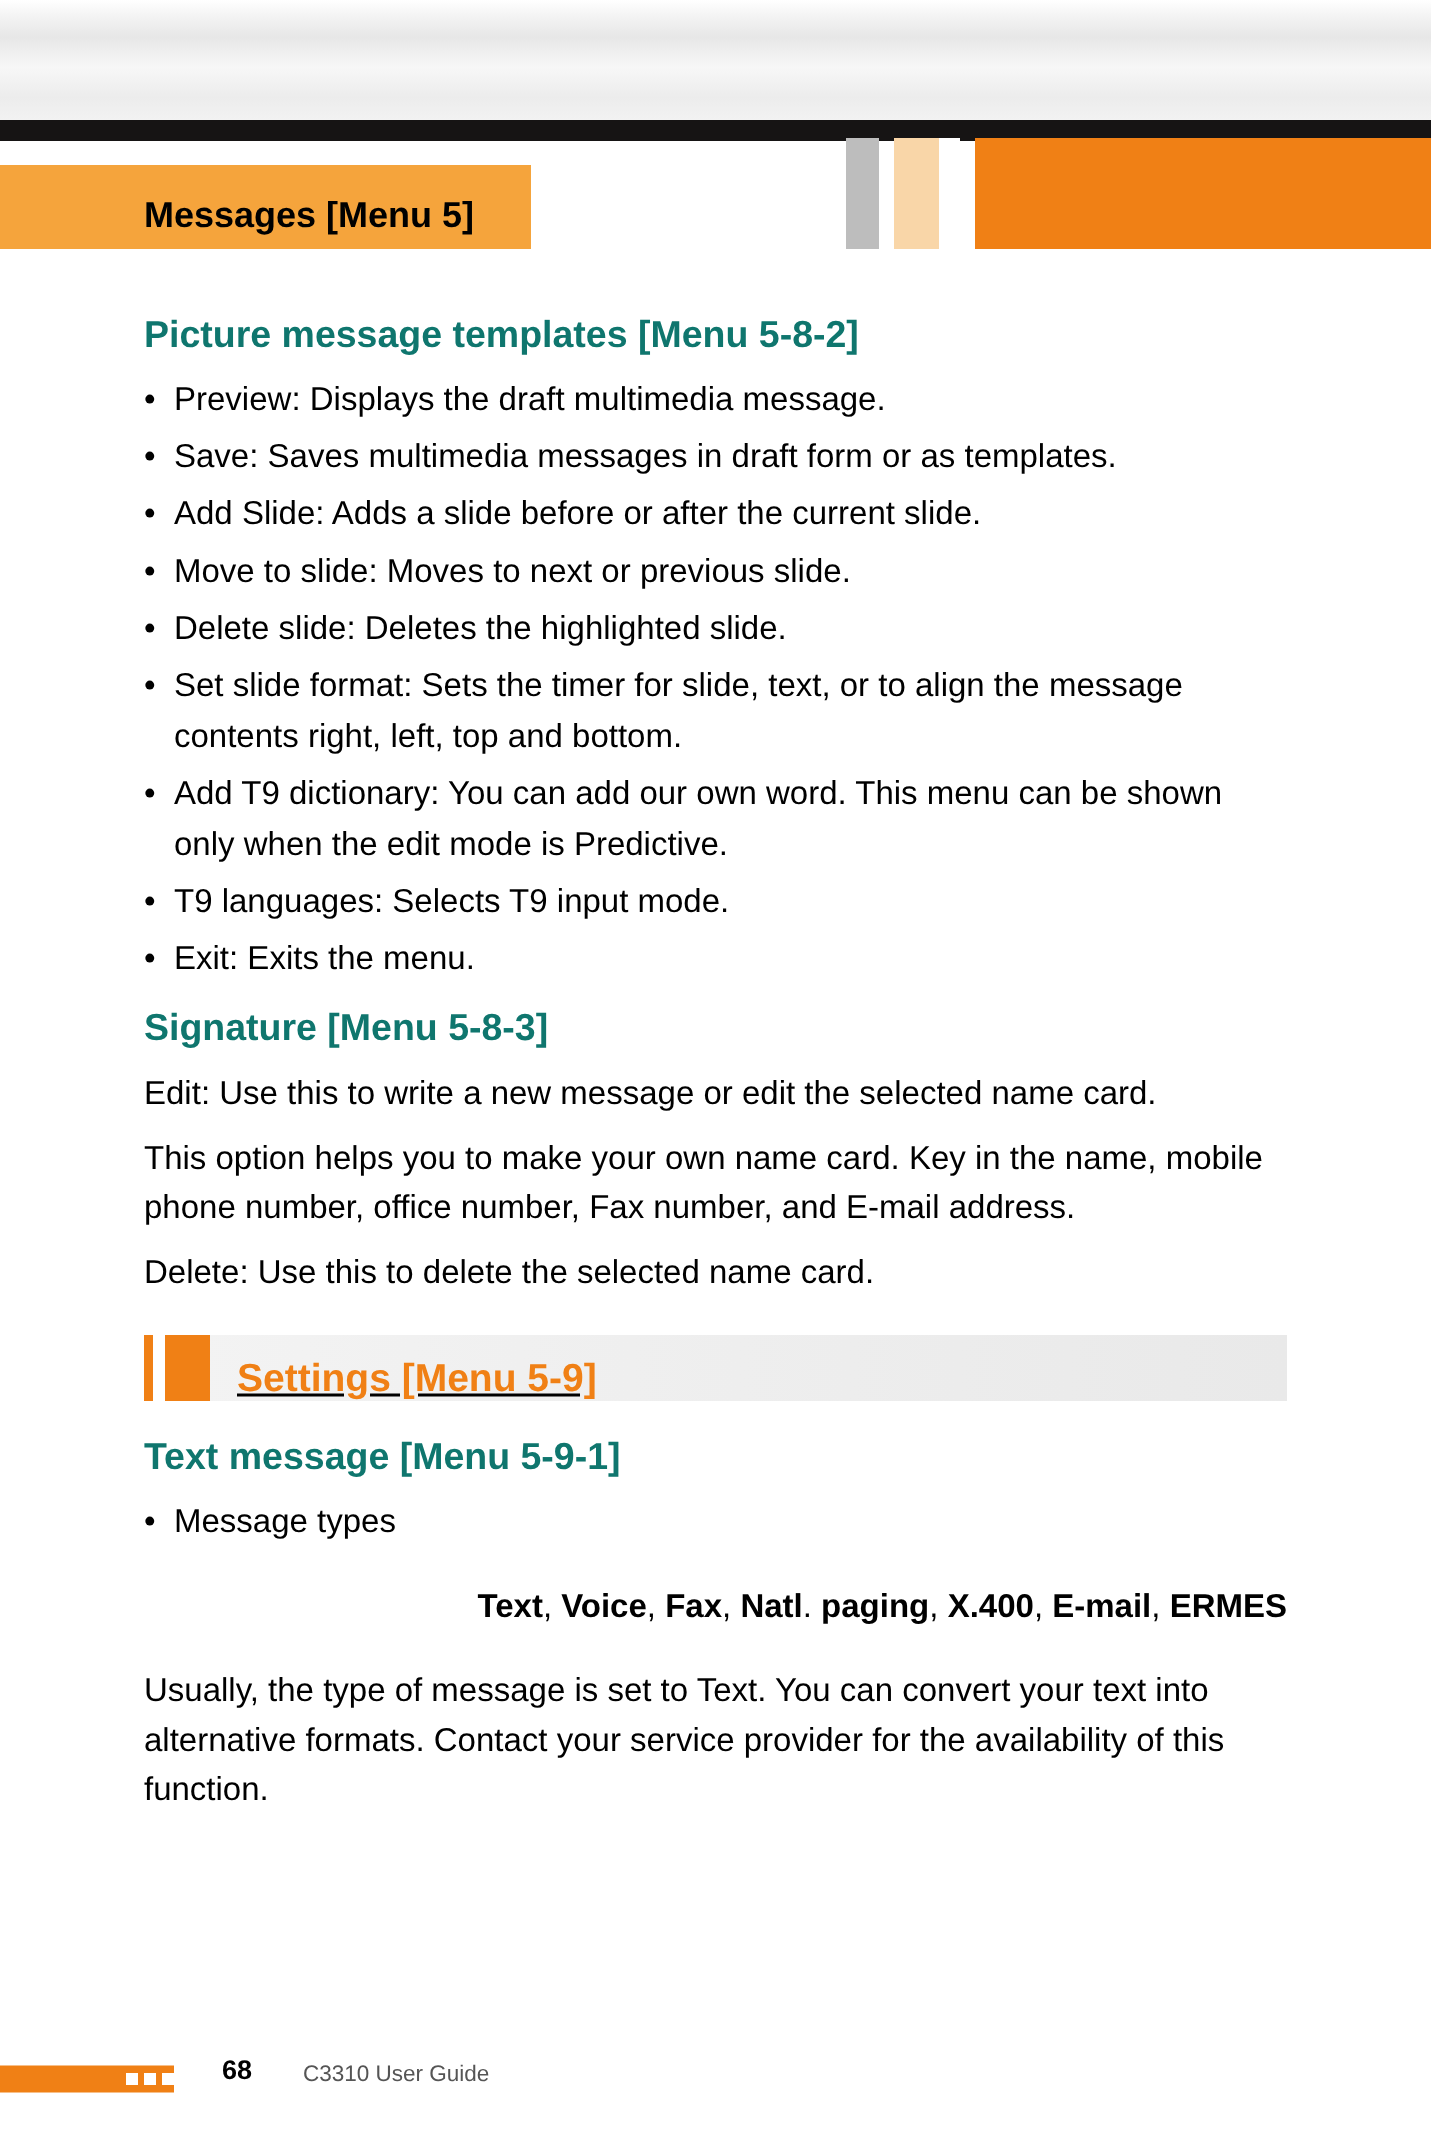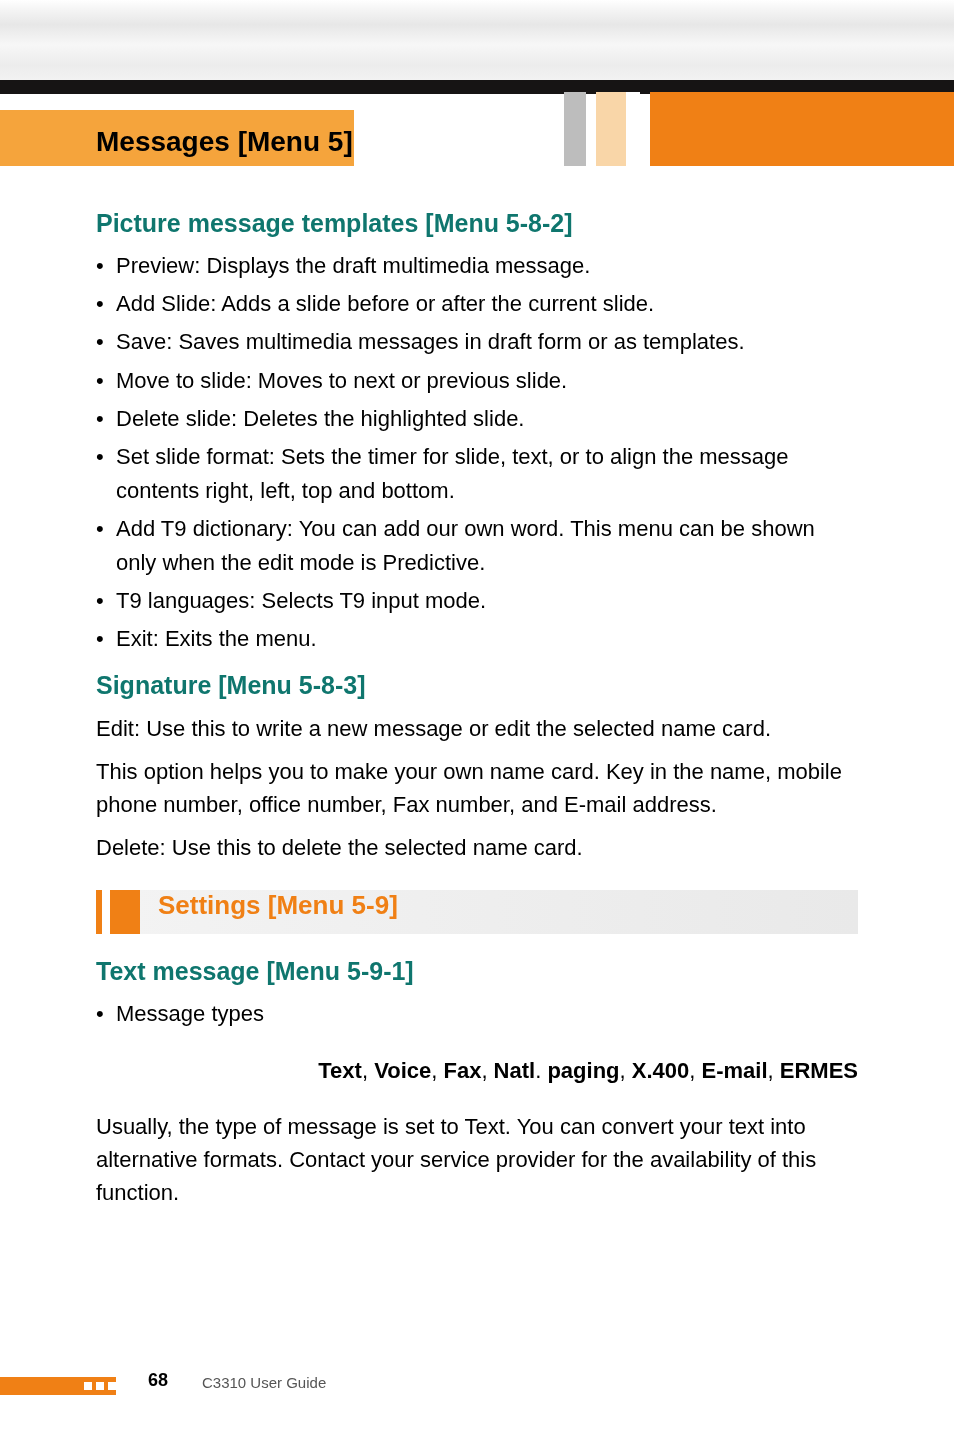--- a/index.html
+++ b/index.html
@@ -47,21 +47,21 @@
     left: 0;
     background: #f5a43c;
     height: 56px;
     width: 354px;
     box-sizing: border-box;
     display: flex;
     align-items: flex-end;
     padding: 0 0 8px 96px;
   }
   .tab-block .label {
-    font-size: 28px;
+    font-size: 24px;
     font-weight: 700;
     color: #000;
     white-space: nowrap;
   }
   .tab-block .notch {
     position: absolute;
     right: -22px;
     bottom: 0;
     width: 0;
     height: 0;
@@ -141,21 +141,22 @@
     margin: 10px 0;
   }
   .indented {
     margin-left: 28px;
   }
   .section-band {
     position: relative;
     margin: 26px 0 22px 0;
     height: 44px;
     display: flex;
-    align-items: flex-start;
+    align-items: flex-end;
+    text-decoration: underline;
   }
   .section-band::before {
     content: "";
     position: absolute;
     left: 0;
     right: 0;
     top: 0;
     bottom: 0;
     background: linear-gradient(90deg, #fff 0%, #fff 32px, #f3f3f3 32px, #e9e9e9 100%);
   }
@@ -250,22 +251,22 @@
     <span class="label">Messages [Menu 5]</span>
     <div class="notch"></div>
   </div>
 
   <div class="content">
 
     <h2 class="section-orange">Picture message templates [Menu 5-8-2]</h2>
 
     <ul class="bullets">
       <li><span class="b">Preview</span><span>: Displays the draft multimedia message.</span></li>
+      <li><span class="b">Save</span><span>: Saves multimedia messages in draft form or as templates.</span></li>
       <li><span class="b">Add Slide</span><span>: Adds a slide before or after the current slide.</span></li>
-      <li><span class="b">Save</span><span>: Saves multimedia messages in draft form or as templates.</span></li>
       <li><span class="b">Move to slide</span><span>: Moves to next or previous slide.</span></li>
       <li><span class="b">Delete slide</span><span>: Deletes the highlighted slide.</span></li>
       <li><span class="b">Set slide format</span><span>: Sets the timer for slide, text, or to align the message contents right, left, top and bottom.</span></li>
       <li><span class="b">Add T9 dictionary</span><span>: You can add our own word. This menu can be shown only when the edit mode is Predictive.</span></li>
       <li><span class="b">T9 languages</span><span>: Selects T9 input mode.</span></li>
       <li><span class="b">Exit</span><span>: Exits the menu.</span></li>
     </ul>
 
     <h2 class="section-orange">Signature [Menu 5-8-3]</h2>
 

